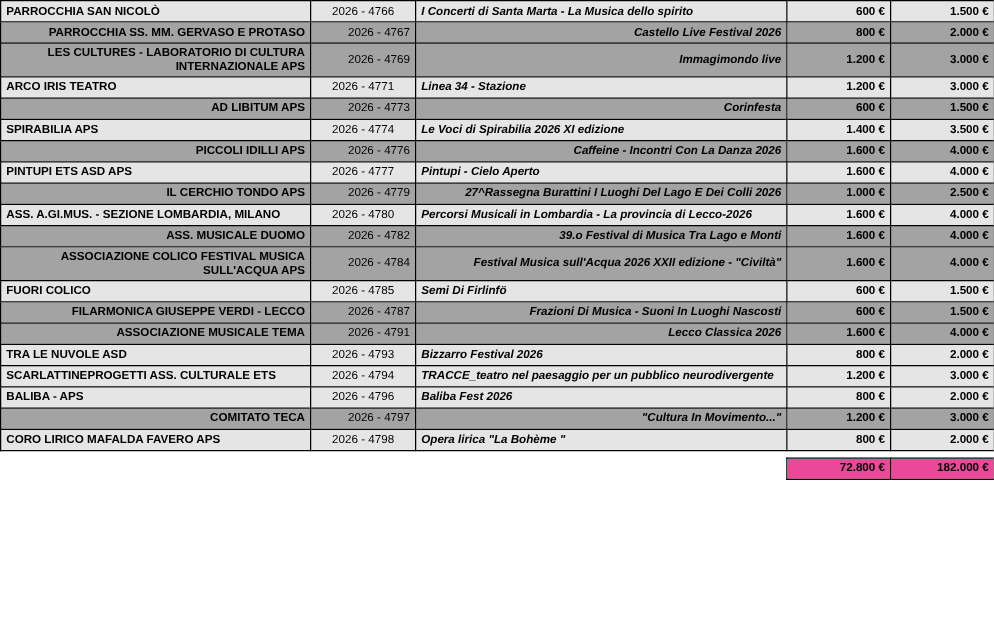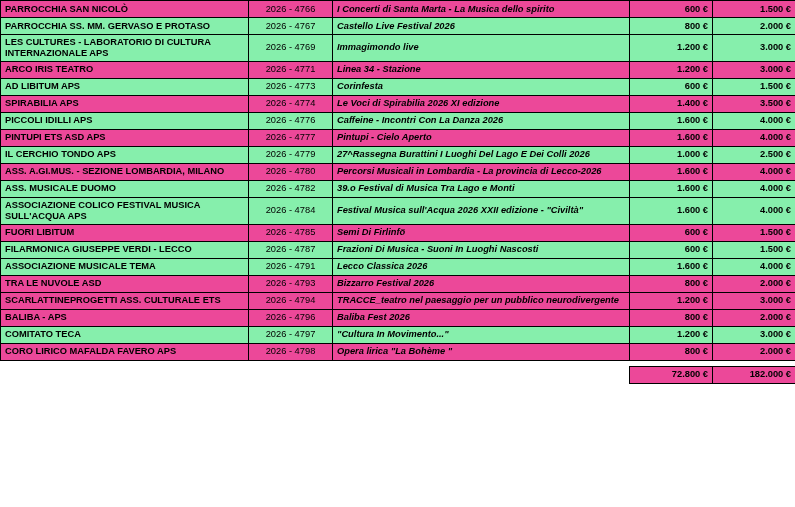--- a/index.html
+++ b/index.html
@@ -47,24 +47,25 @@
   td.title {
     font-style: italic;
     font-weight: bold;
   }
   td.num {
     text-align: right;
     font-weight: bold;
     padding-right: 6px;
   }
   tr.green td {
-    background: #86efac;
+    background: #a3a3a3;
+    text-align: right;
   }
   tr.white td {
-    background: #ec4899;
+    background: #e5e5e5;
   }
   
   tr.totals td {
     background: #ec4899;
     font-weight: bold;
     border: 1px solid #000000;
   }
   tr.totals td.blank {
     background: #ffffff;
     border-left: none;
@@ -169,21 +170,21 @@
         <td class="num">4.000 €</td>
       </tr>
       <tr class="green">
         <td class="name">ASSOCIAZIONE COLICO FESTIVAL MUSICA SULL'ACQUA APS</td>
         <td class="code">2026 - 4784</td>
         <td class="title">Festival Musica sull'Acqua 2026 XXII edizione - "Civiltà"</td>
         <td class="num">1.600 €</td>
         <td class="num">4.000 €</td>
       </tr>
       <tr class="white">
-        <td class="name">FUORI LIBITUM</td>
+        <td class="name">FUORI COLICO</td>
         <td class="code">2026 - 4785</td>
         <td class="title">Semi Di Firlinfö</td>
         <td class="num">600 €</td>
         <td class="num">1.500 €</td>
       </tr>
       <tr class="green">
         <td class="name">FILARMONICA GIUSEPPE VERDI - LECCO</td>
         <td class="code">2026 - 4787</td>
         <td class="title">Frazioni Di Musica - Suoni In Luoghi Nascosti</td>
         <td class="num">600 €</td>

